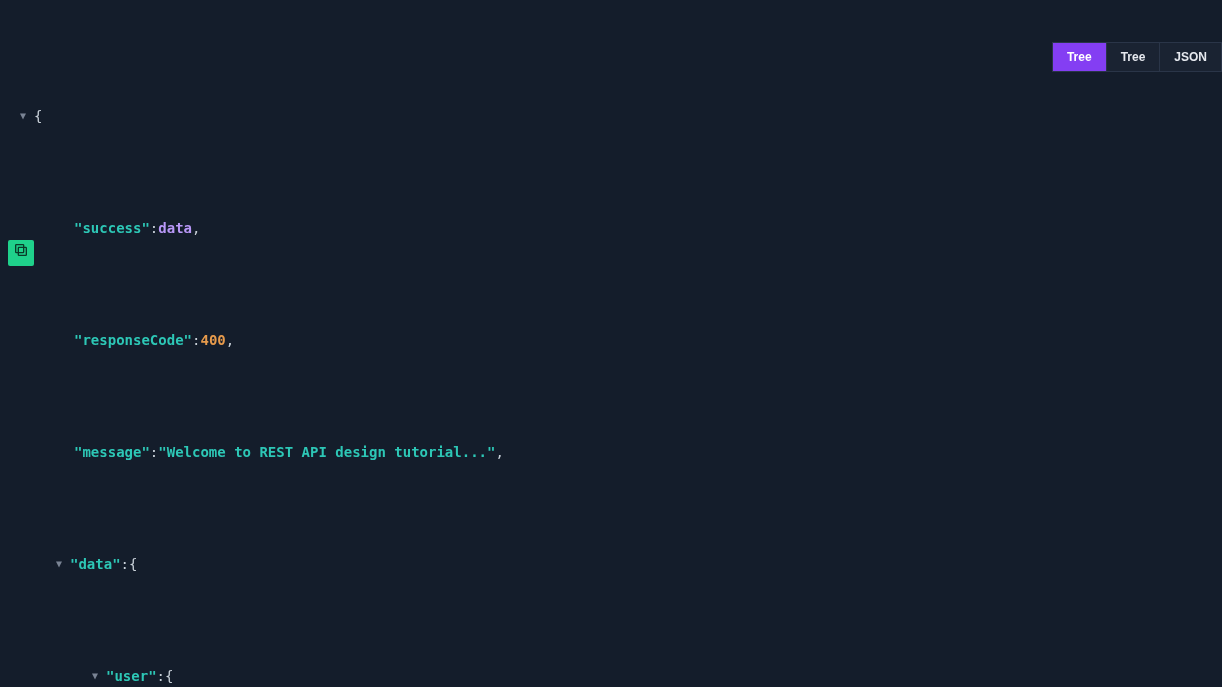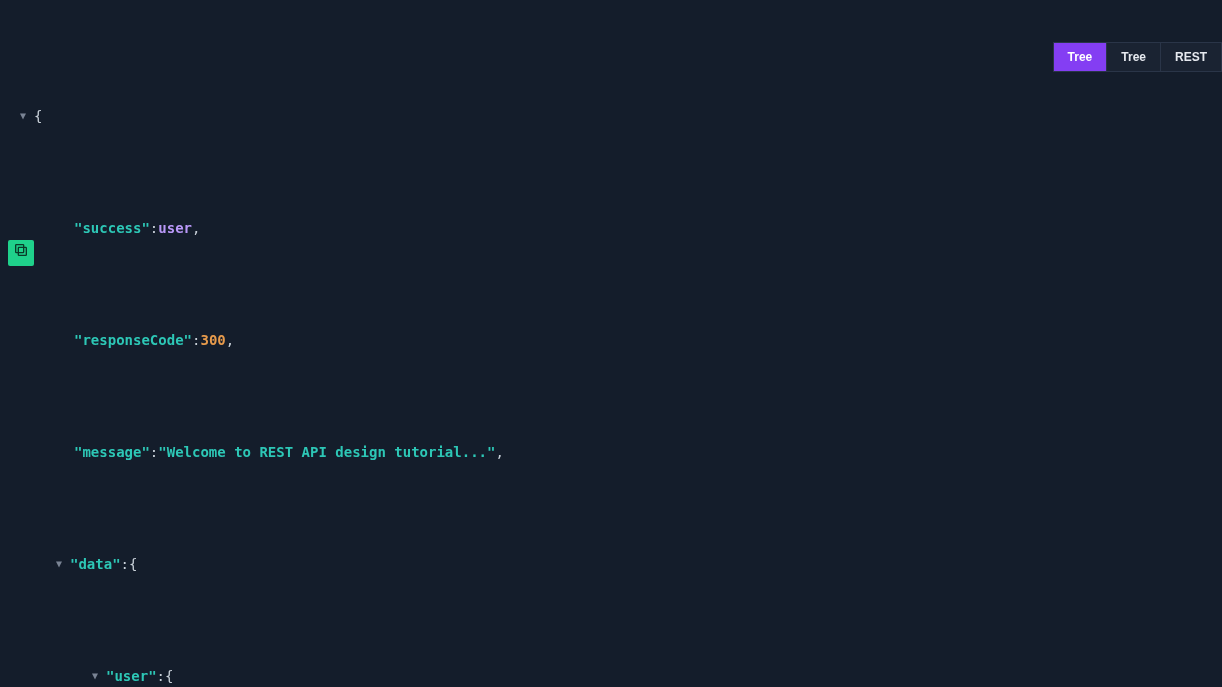--- a/index.html
+++ b/index.html
@@ -77,44 +77,44 @@
     .bool { color: #b998f8; font-weight: bold; }
     .num { color: #e69a4c; font-weight: bold; }
     .str { color: #2dc7b6; font-weight: bold; }
   </style>
 </head>
 <body>
 
 <div class="toolbar">
   <button class="active">Tree</button>
   <button>Tree</button>
-  <button>REST</button>
+  <button>JSON</button>
 </div>
 
 <div class="copy-badge">
   <span>
     <svg viewBox="0 0 24 24" fill="none" stroke="#0a3a28" stroke-width="2">
       <rect x="8" y="8" width="12" height="12" rx="1"></rect>
       <rect x="4" y="4" width="12" height="12" rx="1"></rect>
     </svg>
   </span>
 </div>
 
 <div class="tree">
 
   <div class="row">
     <span class="indent w0"></span><span class="caret">▼</span><span class="brace">{</span>
   </div>
 
   <div class="row">
-    <span class="indent w3"></span><span class="key">"success"</span><span class="colon">:</span> <span class="bool">user</span><span class="comma">,</span>
+    <span class="indent w3"></span><span class="key">"success"</span><span class="colon">:</span> <span class="bool">data</span><span class="comma">,</span>
   </div>
 
   <div class="row">
-    <span class="indent w3"></span><span class="key">"responseCode"</span><span class="colon">:</span> <span class="num">300</span><span class="comma">,</span>
+    <span class="indent w3"></span><span class="key">"responseCode"</span><span class="colon">:</span> <span class="num">400</span><span class="comma">,</span>
   </div>
 
   <div class="row">
     <span class="indent w3"></span><span class="key">"message"</span><span class="colon">:</span> <span class="str">"Welcome to REST API design tutorial..."</span><span class="comma">,</span>
   </div>
 
   <div class="row">
     <span class="indent w2"></span><span class="caret">▼</span><span class="key">"data"</span><span class="colon">:</span> <span class="brace">{</span>
   </div>
 

